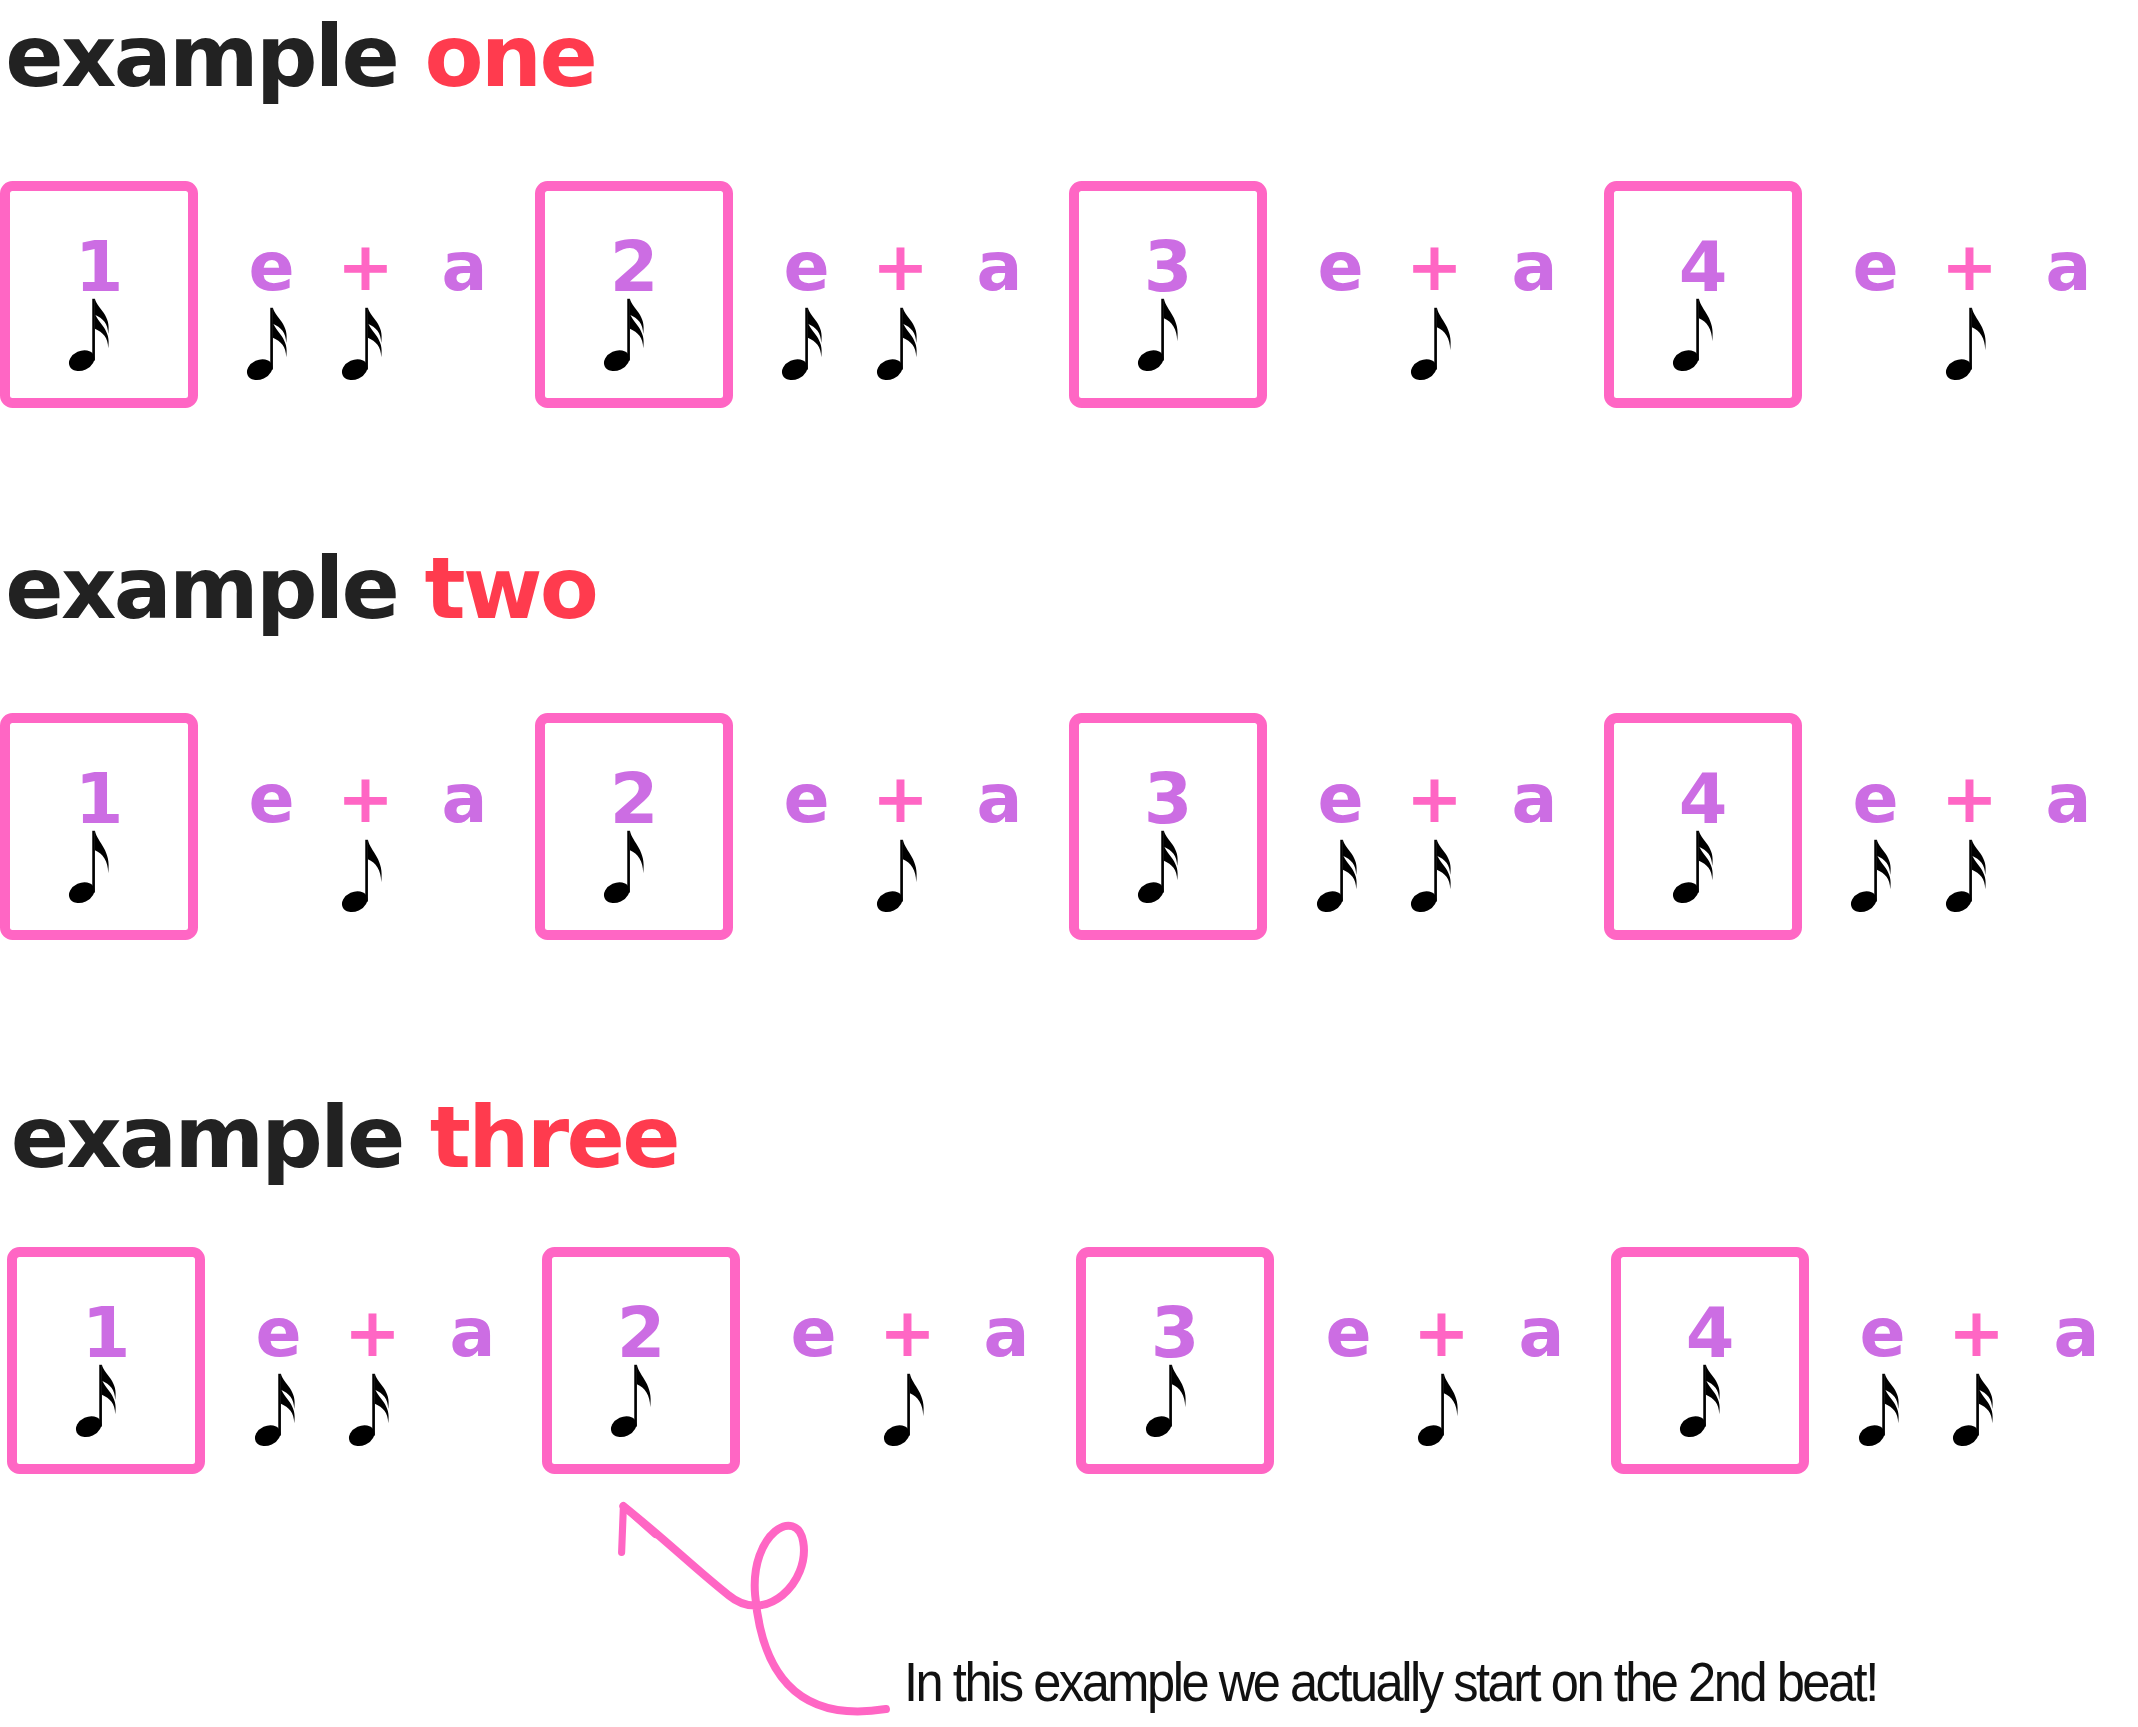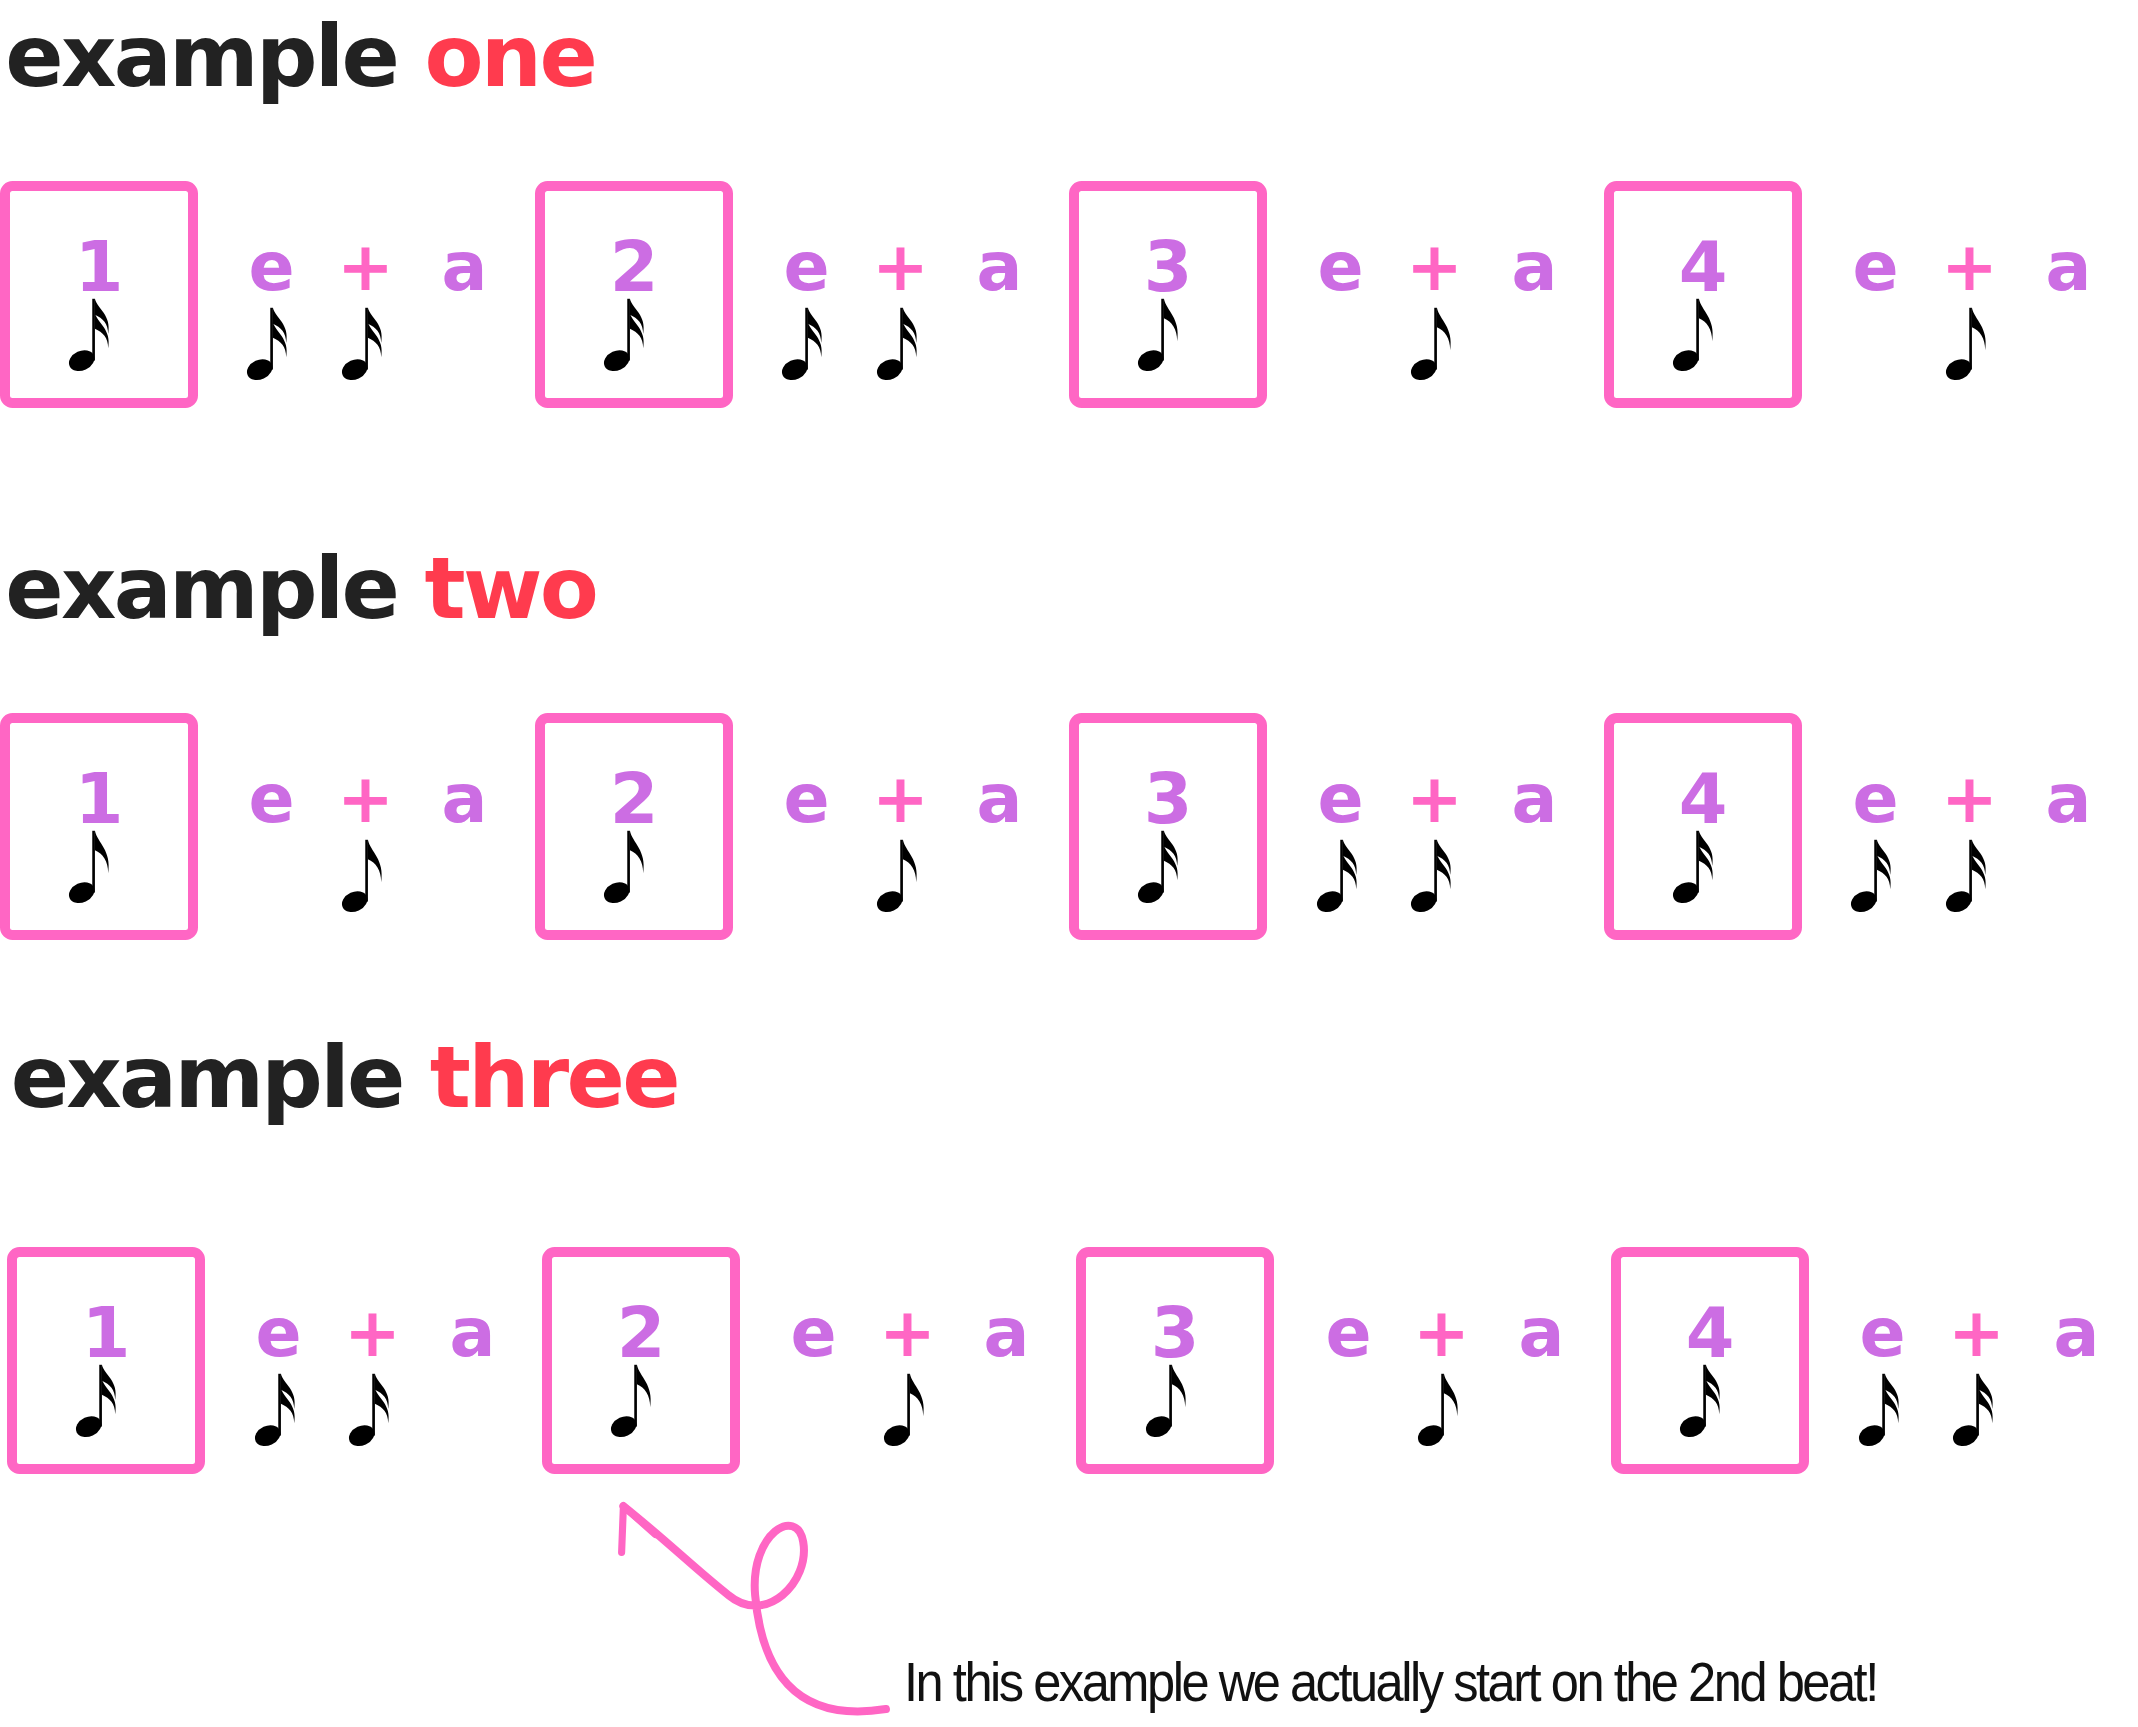--- a/index.html
+++ b/index.html
@@ -20,21 +20,21 @@
 <body>
 
 <div class="heading" style="left:5.3px;top:12.5px;">
   <span>example</span>
   <span class="accent">one</span>
 </div>
 <div class="heading" style="left:5.3px;top:545px;">
   <span>example</span>
   <span class="accent">two</span>
 </div>
-<div class="heading" style="left:10.7px;top:1034px;">
+<div class="heading" style="left:10.7px;top:1094px;">
   <span>example</span>
   <span class="accent">three</span>
 </div>
 
 <div class="row" style="top:181px;">
     <div class="beat-box" style="left: 0px;">
       <div class="beat-num">1</div>
     </div>
     <div class="syl" style="left: 245px;">e</div>
     <div class="syl plus" style="left: 337px;">+</div>

